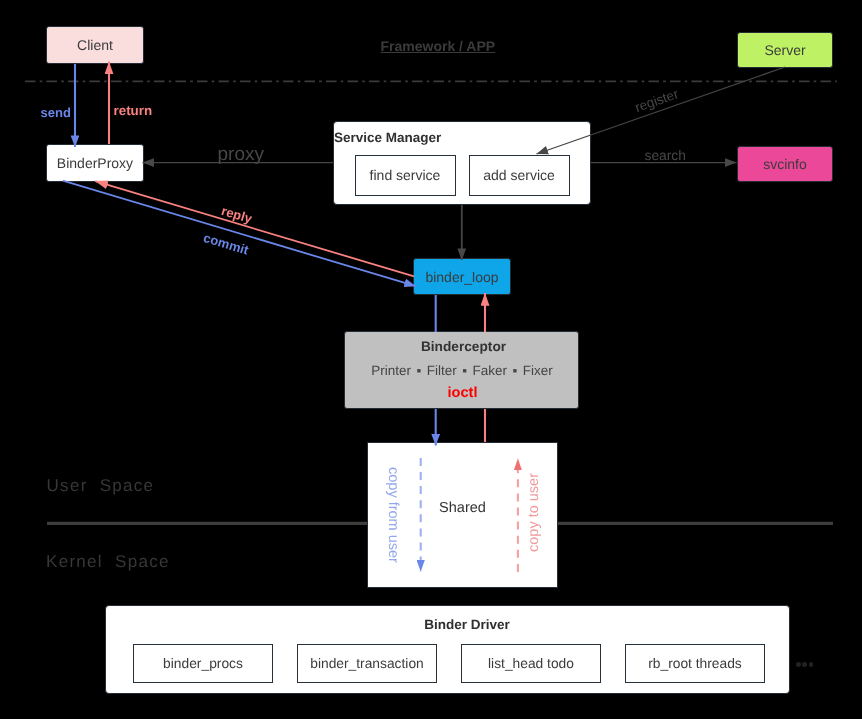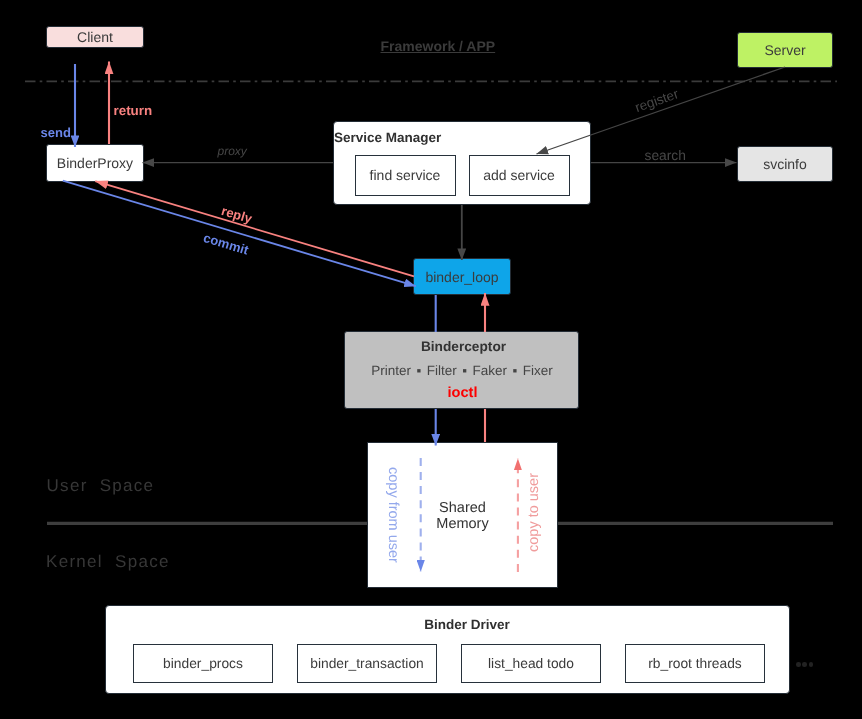--- a/index.html
+++ b/index.html
@@ -27,33 +27,33 @@
 </head>
 <body>
 
 <div id="stage">
 
   <svg id="edges0" viewBox="0 0 862 719" style="position:absolute;left:0;top:0;width:862px;height:719px;overflow:visible;">
     <line x1="25" y1="81.4" x2="837" y2="81.4" stroke="#3b3b3b" stroke-width="1.7" stroke-dasharray="10.5 4.2 2.6 4.2"></line>
     <line x1="47" y1="523.4" x2="833" y2="523.4" stroke="#3e3e3e" stroke-width="3.3"></line>
   </svg>
 
-  <div class="nd" style="left:46px;top:26px;width:98px;height:22px;background:#f9dedd;">
+  <div class="nd" style="left:46px;top:26px;width:98px;height:38px;background:#f9dedd;">
     <span>Client</span>
   </div>
 
   <div class="nd" style="left:737px;top:32px;width:96px;height:36px;background:#bef264;">
     <span>Server</span>
   </div>
 
   <div class="nd" style="left:46px;top:144px;width:98px;height:38px;background:#fff;">
     <span>BinderProxy</span>
   </div>
 
-  <div class="nd" style="left:737px;top:146px;width:96px;height:36px;background:#e5e5e5;">
+  <div class="nd" style="left:737px;top:146px;width:96px;height:36px;background:#ec4899;">
     <span>svcinfo</span>
   </div>
 
   <div style="position:absolute;left:333px;top:121px;width:258px;height:84px;background:#fff;
               border:1.3px solid #242d36;border-radius:4px;box-sizing:border-box;">
     <div style="position:absolute;left:0;top:7.5px;width:100%;
                 font-size:13.5px;font-weight:bold;color:#303030;">Service Manager</div>
     <div class="sub" style="left:20.5px;top:32.5px;width:101px;height:41px;font-size:14px;">
       <span>find service</span>
     </div>
@@ -70,21 +70,20 @@
               border:1.3px solid #242d36;border-radius:3px;box-sizing:border-box;text-align:center;">
     <div style="position:absolute;left:2px;top:7px;width:100%;font-size:13.7px;font-weight:bold;color:#333;">Binderceptor</div>
     <div style="position:absolute;left:1px;top:52.5px;width:100%;font-size:14.6px;font-weight:bold;color:#fc0000;">ioctl</div>
     <div style="position:absolute;left:0.5px;top:30.5px;width:100%;font-size:13.5px;color:#444;word-spacing:1.75px;">Printer ▪ Filter ▪ Faker ▪ Fixer</div>
   </div>
 
   <div style="position:absolute;left:367px;top:442px;width:191px;height:146px;background:#fff;
               border:1.3px solid #242d36;box-sizing:border-box;">
     <div style="position:absolute;left:0;top:56.5px;width:100%;text-align:center;font-size:14.5px;color:#333;line-height:16.8px;">
       <div>Shared</div>
-      <div>Memory</div>
     </div>
     <div style="position:absolute;left:17px;top:23.5px;font-size:14.5px;color:#93a8ec;
                 writing-mode:vertical-rl;white-space:nowrap;line-height:1;">copy from user</div>
     <div style="position:absolute;left:172.5px;top:108.5px;font-size:14.5px;color:#f09c9c;
                 writing-mode:vertical-rl;transform:rotate(180deg);transform-origin:left top;
                 white-space:nowrap;line-height:1;">copy to user</div>
   </div>
 
   <svg id="edges2" viewBox="0 0 862 719" style="position:absolute;left:0;top:0;width:862px;height:719px;overflow:visible;pointer-events:none;">
     <line x1="420.7" y1="457.9" x2="420.7" y2="571.3" stroke="#9fb0ed" stroke-width="2.1" stroke-dasharray="8 6.1" marker-end="url(#ahBlueL)"></line>
@@ -139,21 +138,21 @@
     <line x1="485" y1="332" x2="485" y2="293" stroke="#f98280" stroke-width="2.1" marker-end="url(#ahRed)"></line>
     <line x1="435.7" y1="409" x2="435.7" y2="445.5" stroke="#6a86e8" stroke-width="2.1" marker-end="url(#ahBlue)"></line>
     <line x1="485" y1="442" x2="485" y2="409" stroke="#f98280" stroke-width="2.1"></line>
 
   </svg>
 
   <div class="flab" style="left:380.5px;top:37.5px;font-size:14px;font-weight:bold;color:#3b3b3b;text-decoration:underline;">Framework / APP</div>
   <div class="spc" style="left:46.5px;top:476px;">User&nbsp; Space</div>
   <div class="spc" style="left:46px;top:552px;">Kernel&nbsp; Space</div>
 
-  <div class="elab" style="left:40.5px;top:104.5px;color:#6a86e8;margin-top:20px;">send</div>
+  <div class="elab" style="left:40.5px;top:104.5px;color:#6a86e8;">send</div>
   <div class="elab2" style="left:113.5px;top:103px;color:#f98280;">return</div>
-  <div class="glab" style="left:217.5px;top:143.5px;font-size:12px;font-style:italic;">proxy</div>
+  <div class="glab" style="left:217.5px;top:143.5px;font-size:19px;">proxy</div>
   <div class="glab" style="left:644.5px;top:147.5px;font-size:13.8px;">search</div>
   <div class="glab" style="left:632.5px;top:101px;transform:rotate(-19.3deg);transform-origin:left top;">register</div>
   <div class="elab" style="left:223.5px;top:202.5px;color:#f98280;transform:rotate(16.6deg);transform-origin:left top;">reply</div>
   <div class="elab" style="left:206px;top:230px;color:#6a86e8;transform:rotate(16.7deg);transform-origin:left top;">commit</div>
 
 </div>
 
 </body></html>

